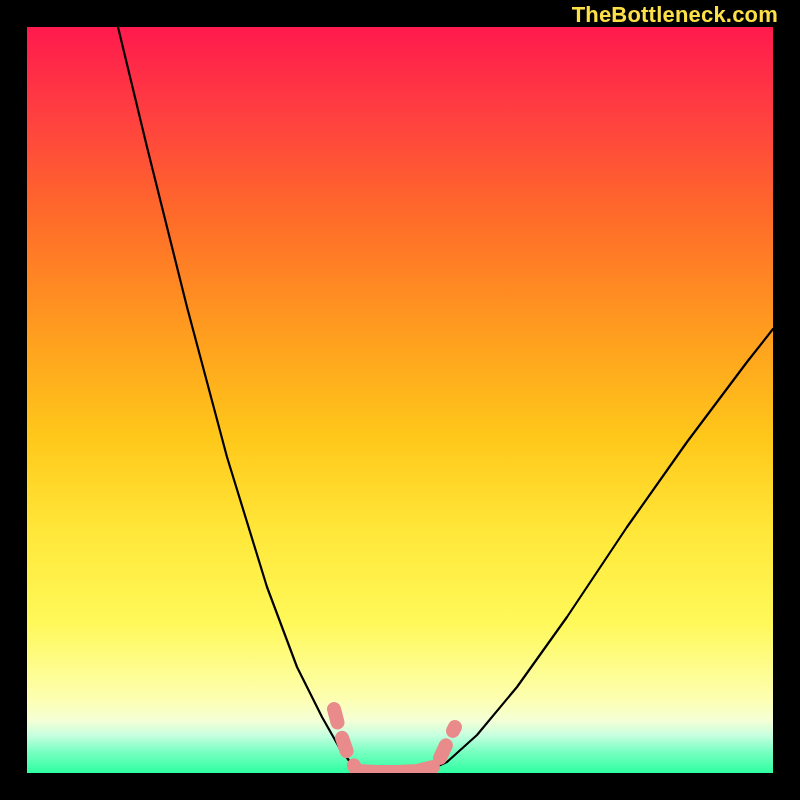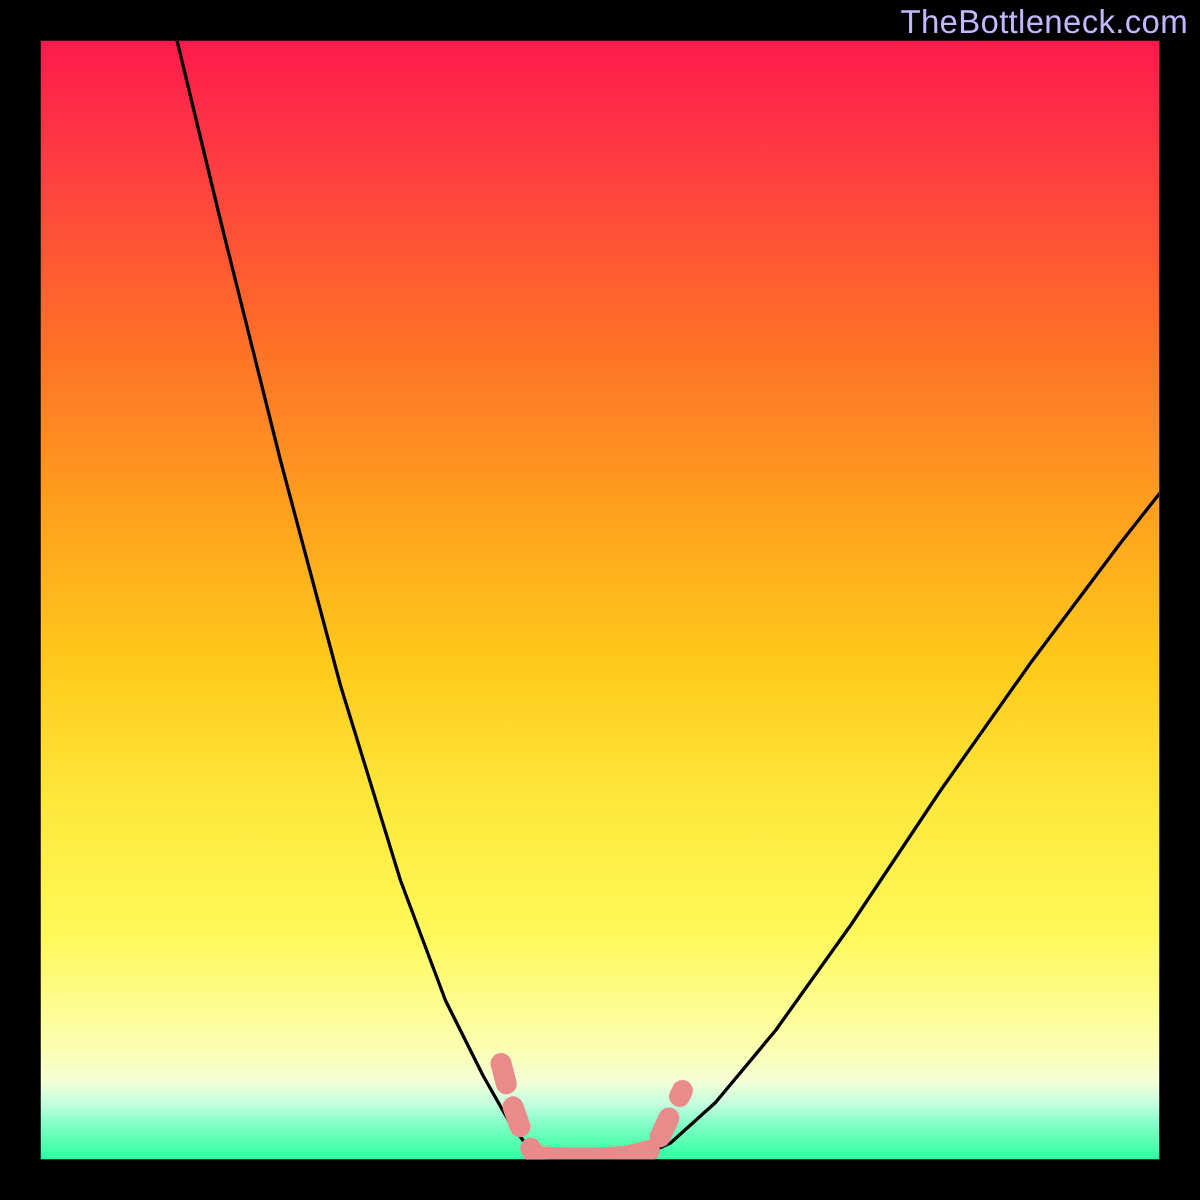--- a/index.html
+++ b/index.html
@@ -41,24 +41,24 @@
       #fdffb0 90%,
       #f4ffd6 93%,
       #c5ffdf 95%,
       #7dffc3 97%,
       #2effa1 100%
     );
   }
   .watermark {
     position: absolute;
     top: 2px;
-    right: 8px;
-    color: #c4b5fd;
+    right: 22px;
+    color: #fde047;
     font-size: 22px;
-    font-weight: 400;
+    font-weight: 700;
     letter-spacing: 0.2px;
     user-select: none;
   }
   svg.curves {
     position: absolute;
     inset: 0;
   }
 </style>
 </head>
 <body>

